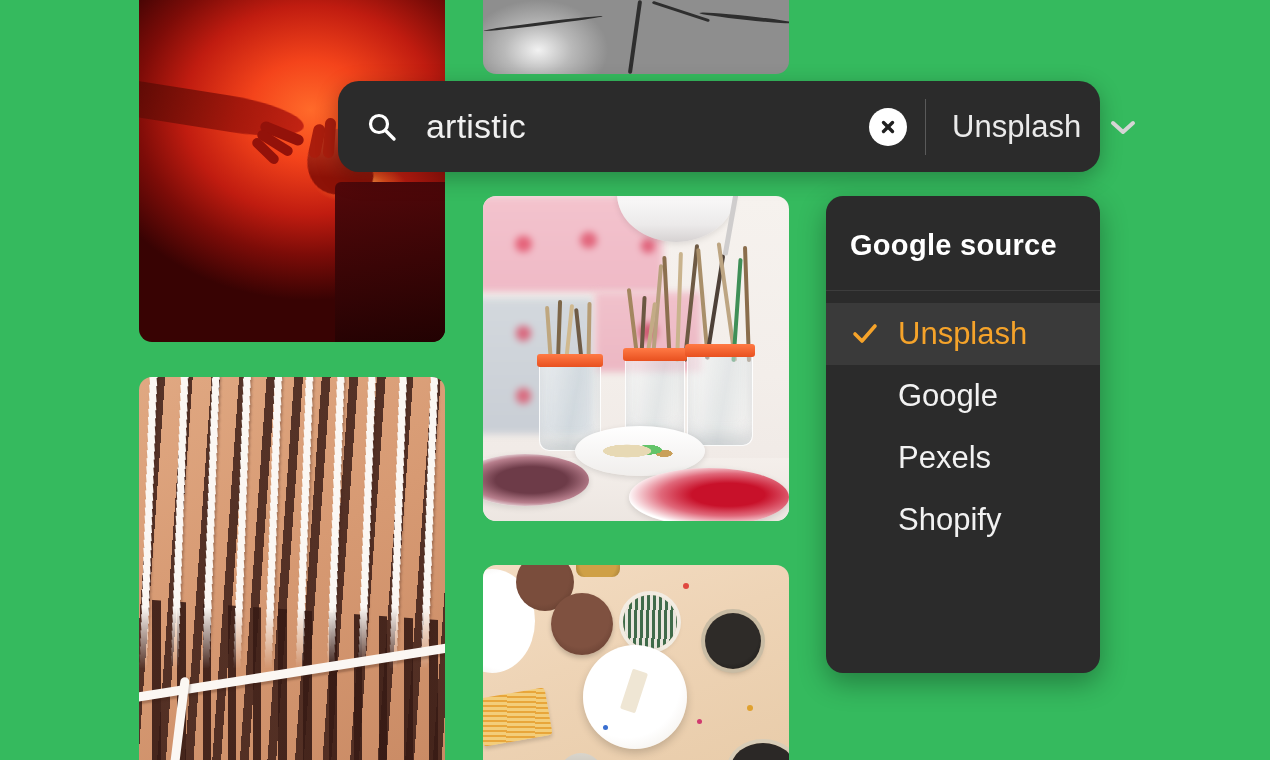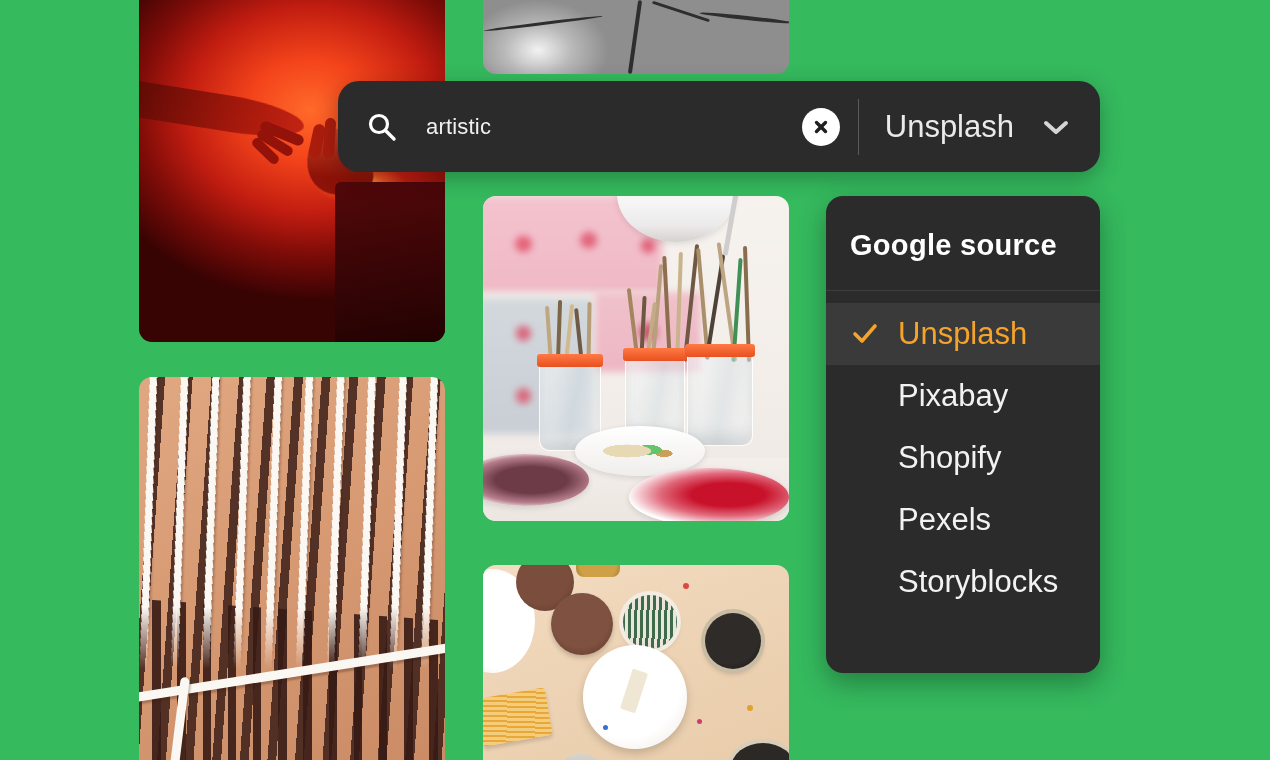--- a/index.html
+++ b/index.html
@@ -300,21 +300,21 @@
   }
   .search-icon svg { display: block; }
 
   .search-input {
     flex: 1;
     background: transparent;
     border: none;
     outline: none;
     color: #f0f0f0;
     font-family: "Liberation Sans", sans-serif;
-    font-size: 22px;
+    font-size: 34px;
     margin-left: 28px;
     padding: 0;
     letter-spacing: 0.2px;
   }
   .search-input::placeholder { color: #8c8c8c; }
 
   .clear-btn {
     width: 38px; height: 38px;
     border-radius: 50%;
     background: #ffffff;
@@ -544,30 +544,27 @@
     <div class="dd-item selected">
       <span class="check">
         <svg width="30" height="30" viewBox="0 0 30 30">
           <polyline points="5,15 12,22 25,7" fill="none" stroke="#f5a32a" stroke-width="3.6" stroke-linecap="round" stroke-linejoin="round"></polyline>
         </svg>
       </span>
       <span class="txt">Unsplash</span>
     </div>
 
     <div class="dd-item">
-      <span class="txt">Pixabay</span>
+      <span class="txt">Google</span>
+    </div>
+
+    <div class="dd-item">
+      <span class="txt">Pexels</span>
     </div>
 
     <div class="dd-item">
       <span class="txt">Shopify</span>
     </div>
 
-    <div class="dd-item">
-      <span class="txt">Pexels</span>
-    </div>
-
-
-    <div class="dd-item">
-      <span class="txt">Storyblocks</span>
-    </div>
+
 
   </div>
 </div>
 
 </body></html>

